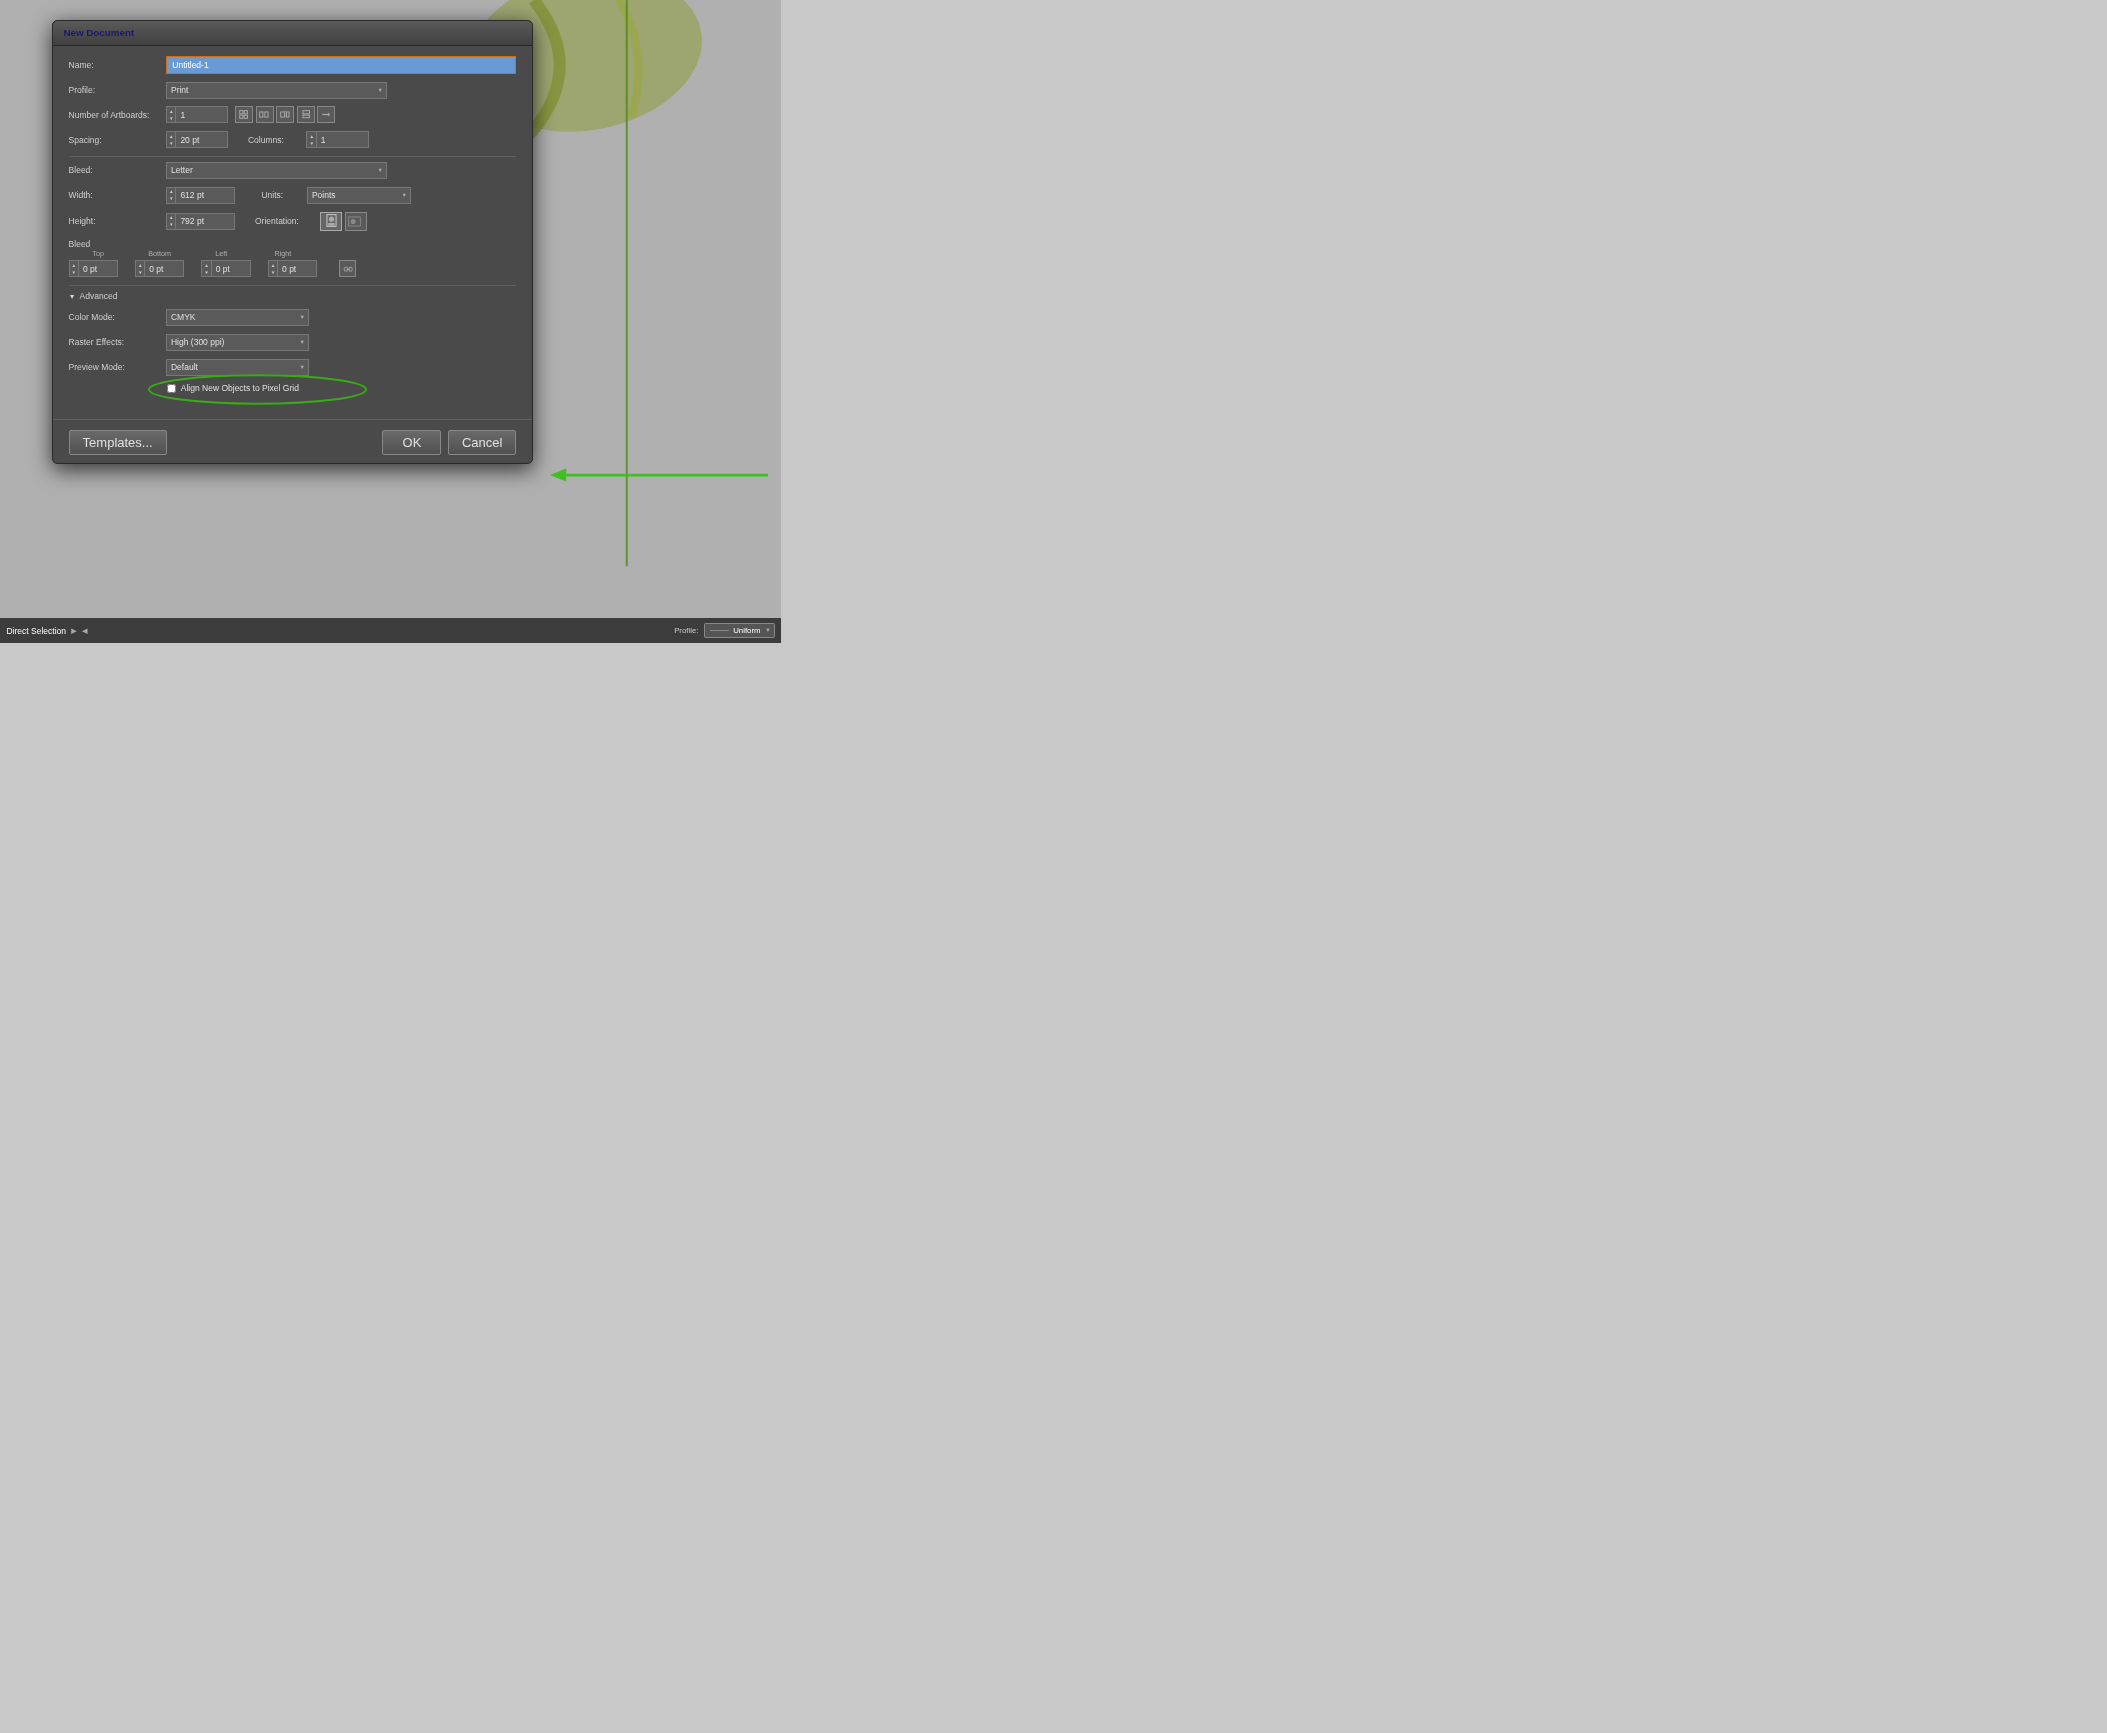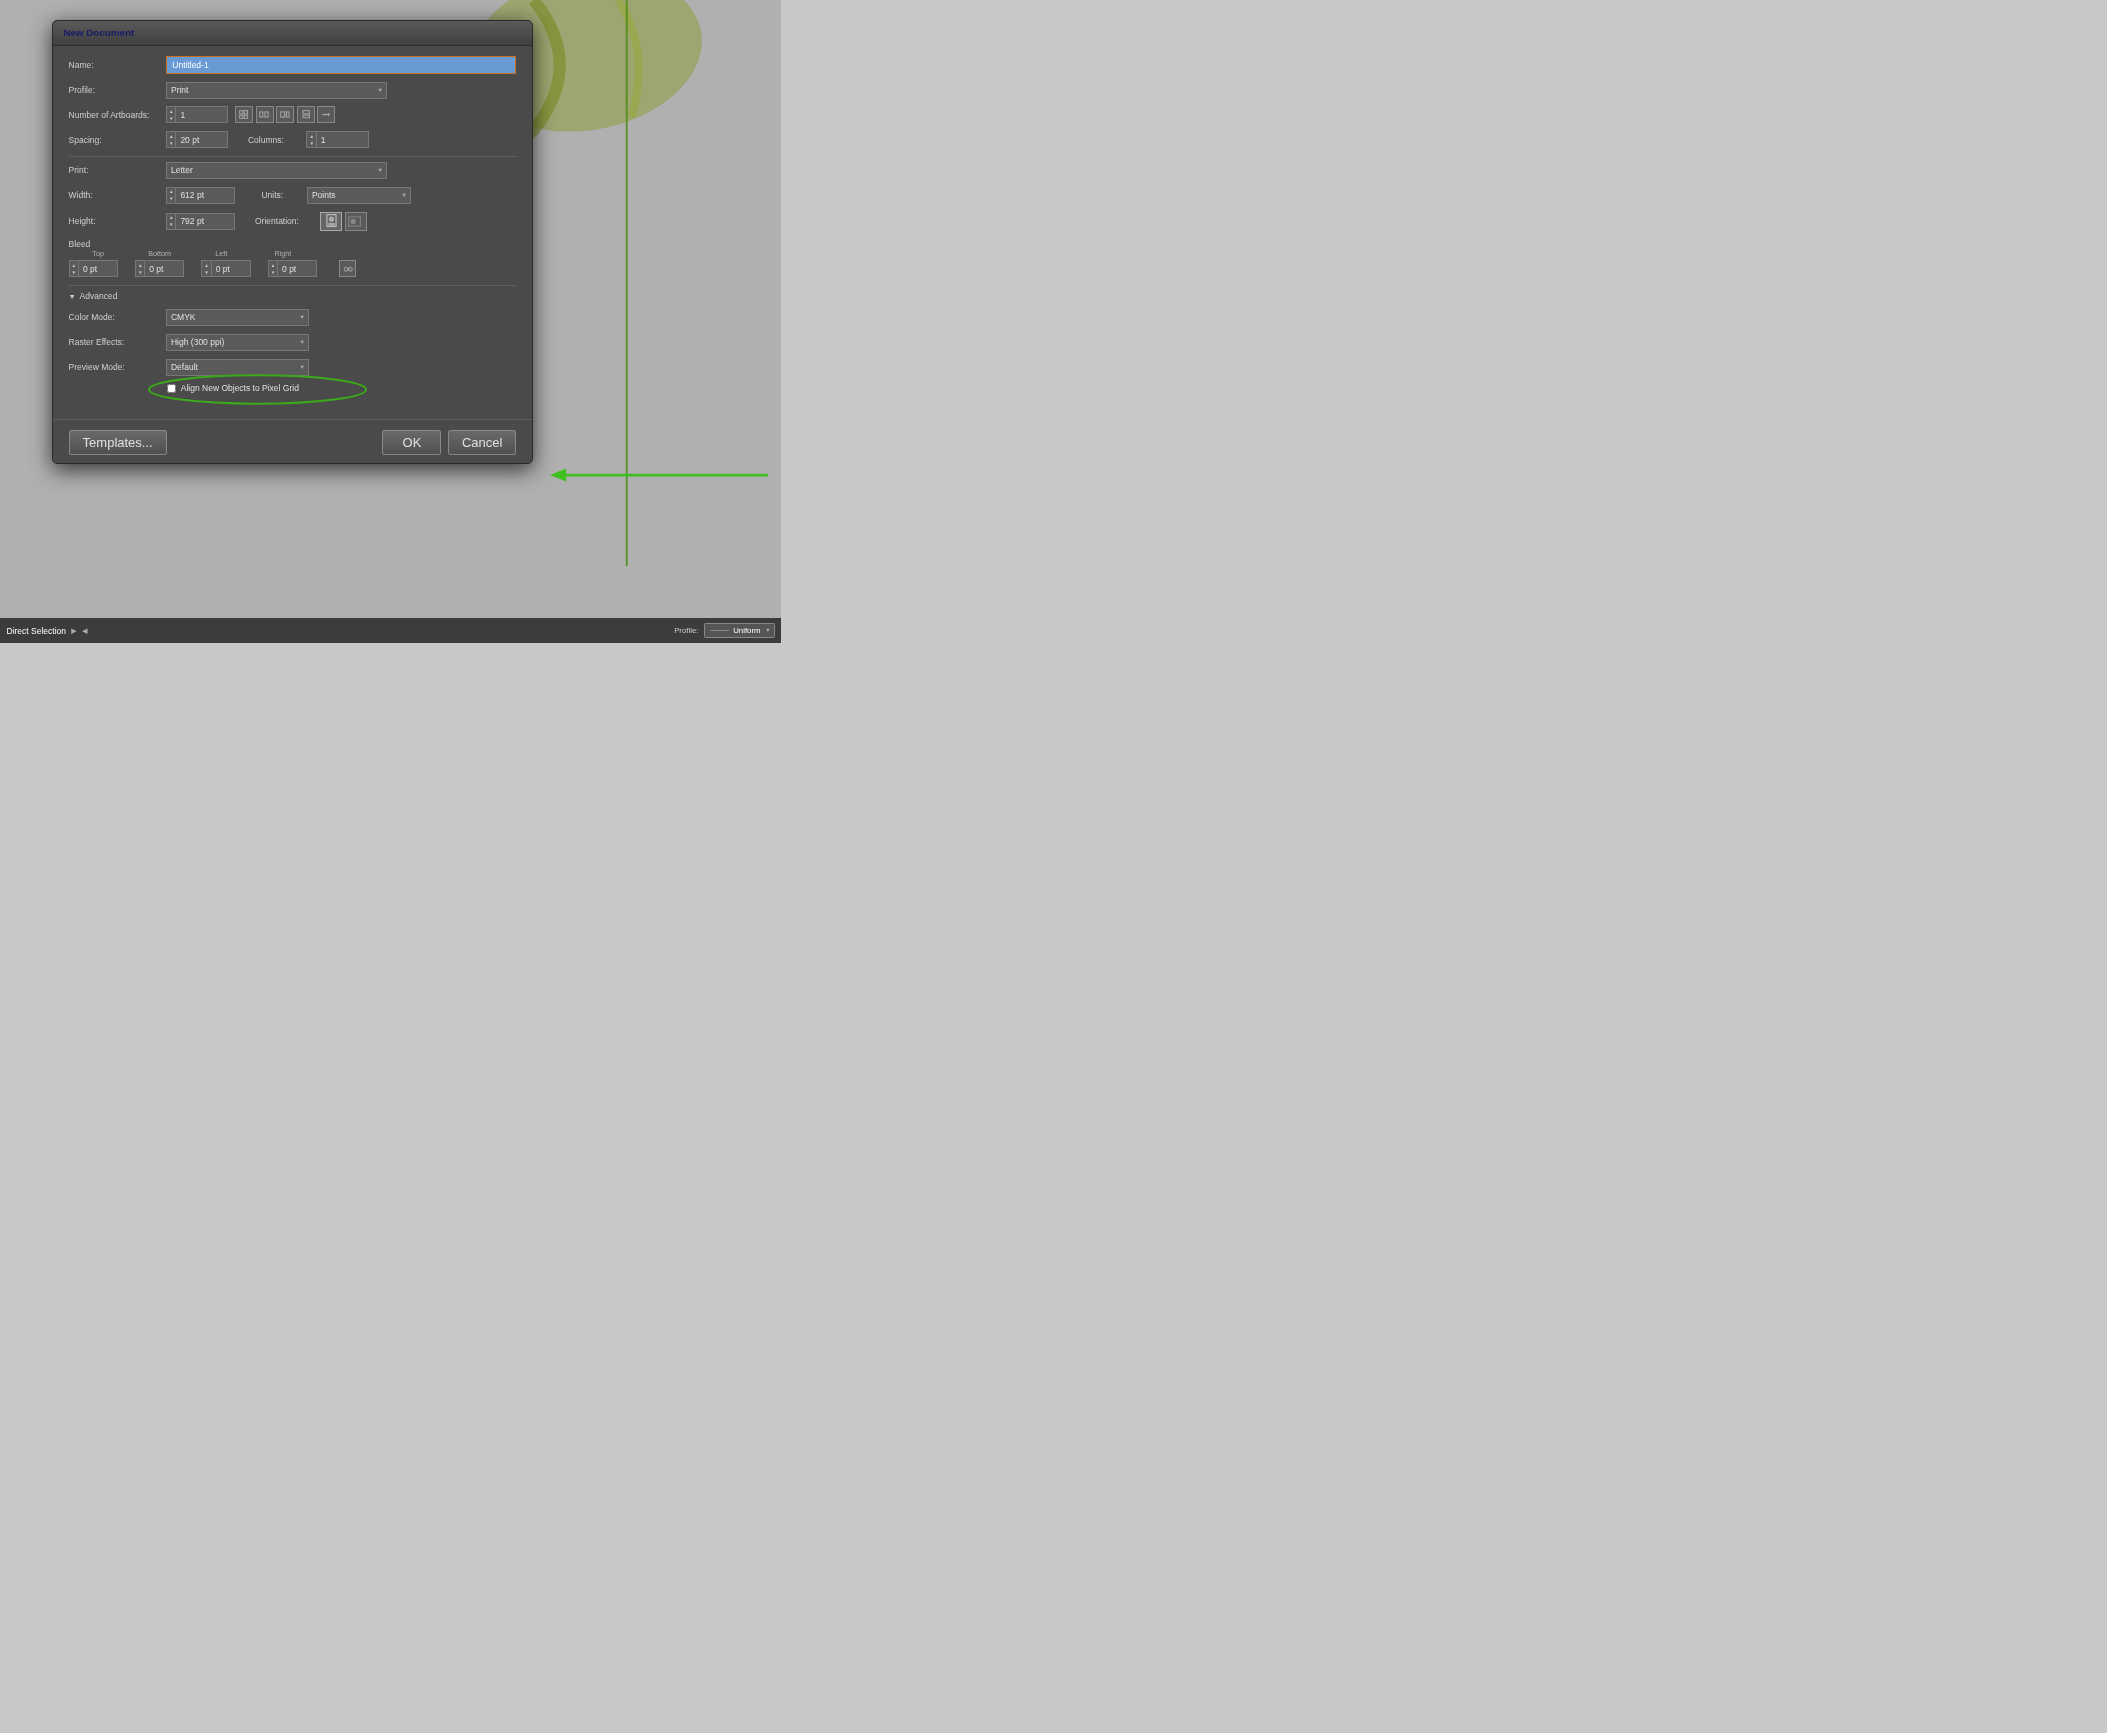--- a/index.html
+++ b/index.html
@@ -453,21 +453,21 @@
           <span>▲</span>
           <span>▼</span>
         </div>
         <input type="text" class="number-input" value="1" style="">
       </div>
     </div>
 
     <div class="divider"></div>
 
     <div class="form-row">
-      <span class="form-label">Print:</span>
+      <span class="form-label">Bleed:</span>
       <div class="select-wrapper">
         <select class="select-field select-wide">
           <option>Letter</option>
           <option>A4</option>
           <option>Legal</option>
           <option>Tabloid</option>
         </select>
       </div>
     </div>
 

